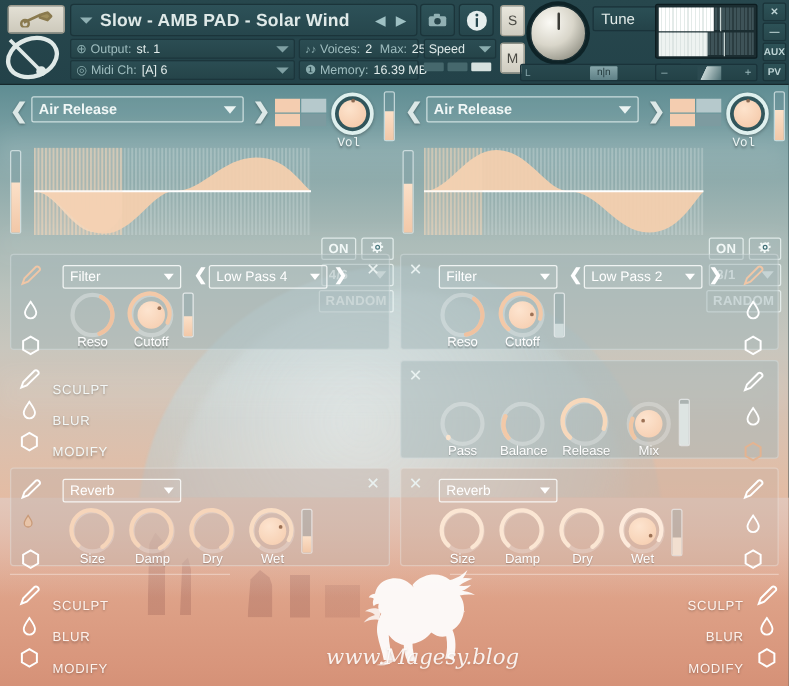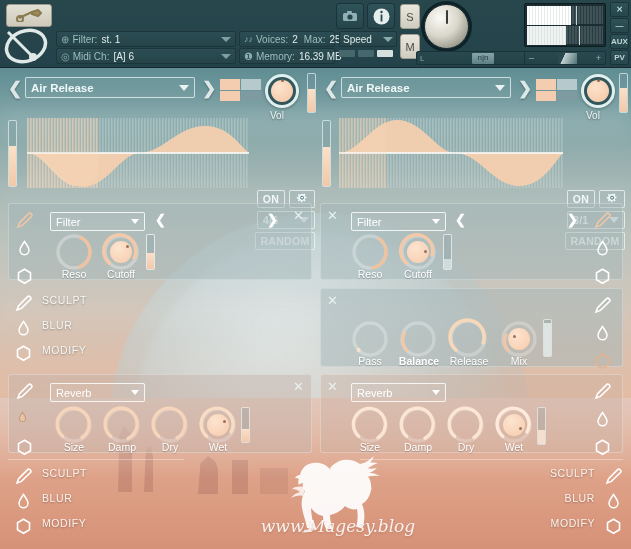--- a/index.html
+++ b/index.html
@@ -192,21 +192,21 @@
     position:absolute; width:34px; height:34px; border-radius:50%;
     background:#31565c;
     border:3px solid #dff0ee;
     box-shadow:0 1px 3px rgba(0,0,0,.3);
   }
   .volknob .inner {
     position:absolute; left:3px; top:3px; width:22px; height:22px; border-radius:50%;
     background:radial-gradient(circle at 38% 32%, #fde3cc, #f3c5a4);
   }
   .volknob .pt { position:absolute; left:13px; top:2px; width:3px; height:3px; border-radius:50%; background:#8c6a52; }
-  .knoblabel { position:absolute; color:#eef6f5; font-size:10px; text-shadow:0 1px 2px rgba(0,0,0,.4); }
+  .knoblabel { position:absolute; color:#eef6f5; font-size:10px; text-shadow:0 1px 2px rgba(0,0,0,.4);font-family:Liberation Mono, monospace; }
 
   .vslider { position:absolute; width:9px; border:1px solid rgba(240,248,247,.65); border-radius:2px; background:rgba(120,150,158,.25); }
   .vslider .fill { position:absolute; left:0; bottom:0; width:100%; background:linear-gradient(180deg,#fbe0c8,#f2c8a8); }
 
   .lfowave { position:absolute; overflow:hidden; }
 
   .lfobtn {
     position:absolute; border:1px solid rgba(238,246,245,.8); border-radius:2px;
     background:rgba(150,180,185,.10);
     display:flex; align-items:center; justify-content:center;
@@ -242,21 +242,21 @@
   }
   .fxknob .dot { position:absolute; width:3px; height:3px; border-radius:50%; background:#9d7256; }
   .fxlabel { position:absolute; color:#ffffff; font-size:10.5px; text-align:center; text-shadow:0 1px 1px rgba(0,0,0,.25); }
 
   .sideicons { position:absolute; display:flex; flex-direction:column; }
   .sicon { width:19px; height:19px; margin-bottom:9px; position:relative; }
 
   
   .pencil svg, .drop svg, .hexa svg { display:block; }
 
-  .stackrow { position:absolute; display:flex; align-items:flex-start; gap:9px; }
+  .stackrow { position:absolute; display:flex; align-items:flex-end; gap:9px; }
   .stacklabel { color:#f4f8f7; font-size:10.5px; letter-spacing:.6px; text-shadow:0 1px 2px rgba(0,0,0,.3); }
   .stacklabel.warm { color:#fdf3ee; }
 
   
   #wm { position:absolute; left:253px; top:452px; width:160px; height:97px; }
   #wmtext {
     position:absolute; left:238px; top:516px; width:200px;
     text-align:center; color:rgba(255,255,255,0.88);
     font-family:"DejaVu Serif", serif; font-style:italic; font-size:17px;
     text-shadow:0 1px 2px rgba(120,70,50,.25);
@@ -309,39 +309,49 @@
   </div>
 
   <div class="nilogo">
     <svg width="54" height="38" viewBox="0 0 54 38">
       <ellipse cx="24" cy="18" rx="20" ry="15" fill="none" stroke="#dfe9e7" stroke-width="3.5" transform="rotate(-20 24 18)"></ellipse>
       <path d="M6 4 L30 28" stroke="#dfe9e7" stroke-width="3"></path>
       <circle cx="31" cy="29" r="4" fill="#dfe9e7"></circle>
     </svg>
   </div>
 
+  <div class="titlebar">
+    <div style="padding:0 6px 0 7px;">
+        <div class="tri-down"></div>
+      </div>
+    <div class="instname">Slow - AMB PAD - Solar Wind</div>
+    <div style="margin-left:auto;display:flex;gap:2px;padding-right:5px;">
+      <span class="arrowbtn">◀</span>
+      <span class="arrowbtn">▶</span>
+    </div>
+  </div>
 
   <div class="camerabtn" style="left:336px;top:3px;">
     <svg width="16" height="12" viewBox="0 0 16 12">
       <rect x="1" y="3" width="14" height="8" rx="1.5" fill="#91b0b3"></rect>
       <rect x="5" y="1" width="5" height="2.5" rx="1" fill="#91b0b3"></rect>
       <circle cx="8" cy="7" r="2.6" fill="#28454b"></circle>
     </svg>
   </div>
   <div class="infobtn" style="left:367px;top:3px;">
     <svg width="17" height="17" viewBox="0 0 17 17">
       <circle cx="8.5" cy="8.5" r="8" fill="#e6eeed"></circle>
       <rect x="7.6" y="6.5" width="1.8" height="7" fill="#27474d"></rect>
       <circle cx="8.5" cy="4" r="1.2" fill="#27474d"></circle>
     </svg>
   </div>
 
   <div class="cell" style="left:56px;top:31px;width:180px;">
     <span style="color:#8aacae;margin-right:3px;">⊕</span>
-    <span class="lbl">Filter:</span>
+    <span class="lbl">Output:</span>
     <span class="val">st. 1</span>
     <span style="margin-left:auto;">
         <div class="tri-down" style="border-top-color:#7fa0a3;"></div>
       </span>
   </div>
   <div class="cell" style="left:239px;top:31px;width:96px;">
     <span style="color:#8aacae;margin-right:3px;font-size:9px;">♪♪</span>
     <span class="lbl">Voices:</span>
     <span class="val">2</span>
     <span class="lbl" style="margin-left:6px;">Max:</span>
@@ -370,20 +380,21 @@
     <div class="minibar"></div>
     <div class="minibar on"></div>
   </div>
 
   <div class="smbtn" style="left:400px;top:4px;">S</div>
   <div class="smbtn" style="left:400px;top:34px;">M</div>
 
   <div class="tuneknob">
       <div class="tick"></div>
     </div>
+  <div class="tunefield" style="left:474px;top:5px;">Tune</div>
 
   <div class="panslider">
     <span>L</span>
     <div class="panhandle">n|n</div>
     <span>R</span>
   </div>
 
   <div class="meterbox">
     <div class="meterrow">
       <div class="meterfill" style="width:44px;"></div>
@@ -565,20 +576,24 @@
           <path d="M9.5 2.3l6 3.5v7l-6 3.5-6-3.5v-7z" fill="none" stroke="#ffffff" stroke-width="1.6"></path>
         </svg>
     </div>
   </div>
 
   <div class="fxselect" style="left:41px;top:8px;width:95px;">
     <span>Filter</span>
     <div class="chevsm"></div>
   </div>
   <div style="position:absolute;left:146px;top:8px;color:#fff;font-size:13px;font-weight:bold;">❮</div>
+  <div class="fxselect" style="left:158px;top:8px;width:95px;">
+    <span>Low Pass 4</span>
+    <div class="chevsm"></div>
+  </div>
   <div style="position:absolute;left:258px;top:8px;color:#fff;font-size:13px;font-weight:bold;">❯</div>
   <div class="closex" style="left:284px;top:4px;">✕</div>
 
   <div class="fxknob" style="left:45px;top:28px;">
     <svg width="40" height="40" viewBox="0 0 40 40">
       <circle cx="20" cy="20" r="16" fill="none" stroke="rgba(255,255,255,0.30)" stroke-width="3.4"></circle>
       <path d="M20 4 a16 16 0 0 0 -11.3 27.3" fill="none" stroke="#f0c2a0" stroke-width="3.4" stroke-linecap="round" transform="rotate(160 20 20)"></path>
     </svg>
   </div>
   <div class="fxlabel" style="left:45px;top:64px;width:40px;">Reso</div>
@@ -687,20 +702,24 @@
   </div>
 </div>
 
 <div class="fxpanel cool" style="left:320px;top:203px;width:303px;height:77px;">
   <div class="closex" style="left:6px;top:4px;">✕</div>
   <div class="fxselect" style="left:30px;top:8px;width:95px;">
     <span>Filter</span>
     <div class="chevsm"></div>
   </div>
   <div style="position:absolute;left:134px;top:8px;color:#fff;font-size:13px;font-weight:bold;">❮</div>
+  <div class="fxselect" style="left:146px;top:8px;width:95px;">
+    <span>Low Pass 2</span>
+    <div class="chevsm"></div>
+  </div>
   <div style="position:absolute;left:246px;top:8px;color:#fff;font-size:13px;font-weight:bold;">❯</div>
 
   <div class="sideicons" style="left:272px;top:7px;">
     <div class="sicon">
       <svg width="19" height="19" viewBox="0 0 19 19">
           <path d="M3 16l1.6-4.4L13.6 2.6a1.6 1.6 0 0 1 2.3 0l.6.6a1.6 1.6 0 0 1 0 2.3L7.4 14.4z" fill="none" stroke="#f0c6a6" stroke-width="1.6"></path>
         </svg>
     </div>
     <div class="sicon">
       <svg width="19" height="19" viewBox="0 0 19 19">
@@ -765,21 +784,21 @@
     </svg>
   </div>
   <div class="fxlabel" style="left:27px;top:66px;width:44px;">Pass</div>
 
   <div class="fxknob" style="left:77px;top:30px;">
     <svg width="40" height="40" viewBox="0 0 40 40">
       <circle cx="20" cy="20" r="16" fill="none" stroke="rgba(255,255,255,0.28)" stroke-width="3.4"></circle>
       <path d="M8.7 31.3 A16 16 0 0 1 6.3 14" fill="none" stroke="#f2c9a8" stroke-width="3.6" stroke-linecap="round"></path>
     </svg>
   </div>
-  <div class="fxlabel" style="left:72px;top:66px;width:52px;font-weight:bold;">Balance</div>
+  <div class="fxlabel" style="left:72px;top:66px;width:52px;">Balance</div>
 
   <div class="fxknob" style="left:126px;top:28px;">
     <svg width="42" height="42" viewBox="0 0 42 42">
       <circle cx="21" cy="21" r="17" fill="none" stroke="rgba(255,255,255,0.26)" stroke-width="3.6"></circle>
       <path d="M9 33 A17 17 0 1 1 36 26" fill="none" stroke="#f7d8bb" stroke-width="3.6" stroke-linecap="round"></path>
     </svg>
   </div>
   <div class="fxlabel" style="left:119px;top:66px;width:58px;">Release</div>
 
   <div class="fxknob" style="left:178px;top:30px;">

